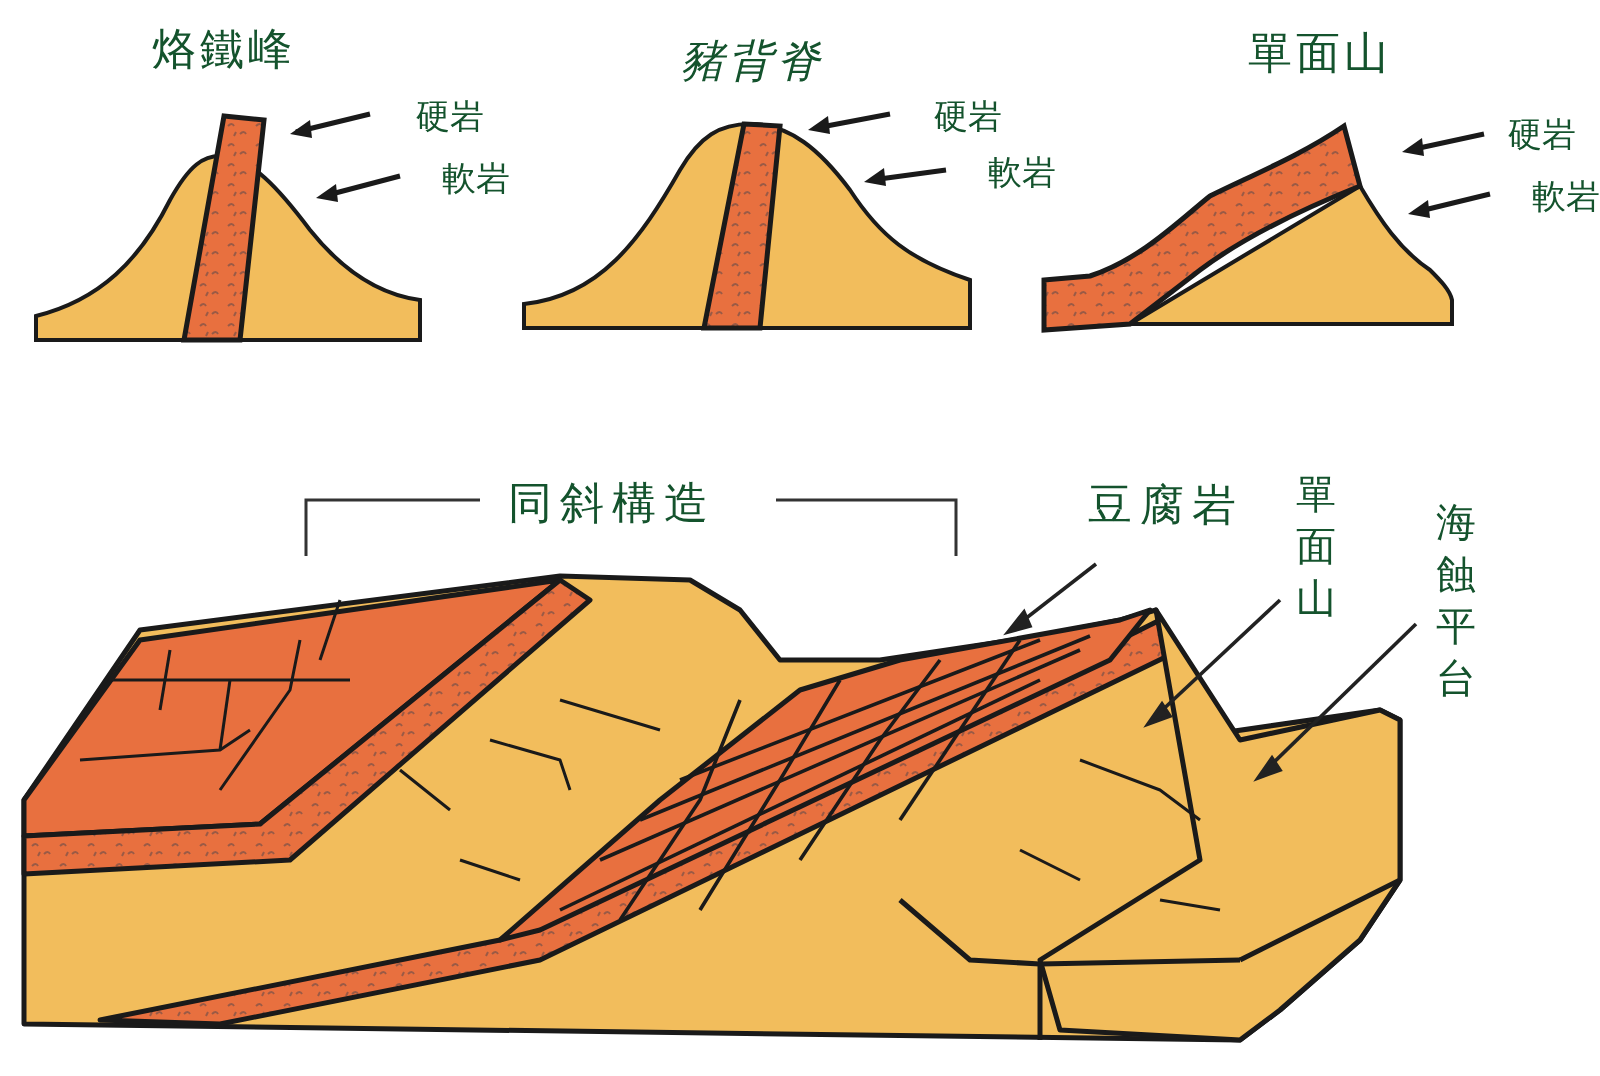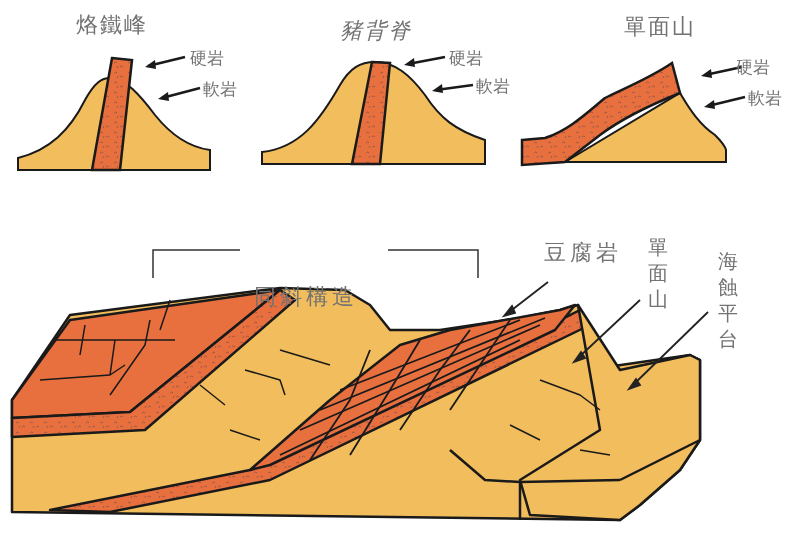--- a/index.html
+++ b/index.html
@@ -1,21 +1,21 @@
 <!DOCTYPE html>
 <html><head>
 <meta charset="utf-8">
 <style>
   html, body { margin: 0; padding: 0; background: #ffffff; }
   body { width: 800px; height: 538px; position: relative; overflow: hidden;
          font-family: "DejaVu Serif", serif; }
   svg { position: absolute; left: 0; top: 0; }
-  .lbl { position: absolute; color: #737373; font-family: "DejaVu Serif", serif; white-space: nowrap; }
+  .lbl { position: absolute; color: #14532d; font-family: "DejaVu Serif", serif; white-space: nowrap; }
   .title { font-size: 22px; letter-spacing: 2px; }
-  .small { font-size: 17px; }
+  .small { font-size: 17px; margin-left: 18px; }
   .big { font-size: 22px; letter-spacing: 4px; }
   .vert { font-size: 20px; line-height: 26px; width: 24px; text-align: center; white-space: normal; word-break: break-all; }
 </style>
 </head>
 <body>
 
 <svg width="800" height="538" viewBox="0 0 800 538">
   <defs>
     <pattern id="speck" width="14" height="10" patternUnits="userSpaceOnUse">
       <rect width="14" height="10" fill="#E8703F"></rect>
@@ -120,16 +120,16 @@
 <div class="lbl small" style="left:203px; top:78px;">軟岩</div>
 
 <div class="lbl title" style="left:340px; top:16px;font-style:italic;">豬背脊</div>
 <div class="lbl small" style="left:449px; top:47px;">硬岩</div>
 <div class="lbl small" style="left:476px; top:75px;">軟岩</div>
 
 <div class="lbl title" style="left:624px; top:12px;">單面山</div>
 <div class="lbl small" style="left:736px; top:56px;">硬岩</div>
 <div class="lbl small" style="left:748px; top:87px;">軟岩</div>
 
-<div class="lbl big" style="left:254px; top:237px;margin-top:45px;">同斜構造</div>
+<div class="lbl big" style="left:254px; top:237px;">同斜構造</div>
 <div class="lbl big" style="left:544px; top:238px;">豆腐岩</div>
 <div class="lbl vert" style="left:646px; top:234px;">單面山</div>
 <div class="lbl vert" style="left:716px; top:248px;">海蝕平台</div>
 
 </body></html>

